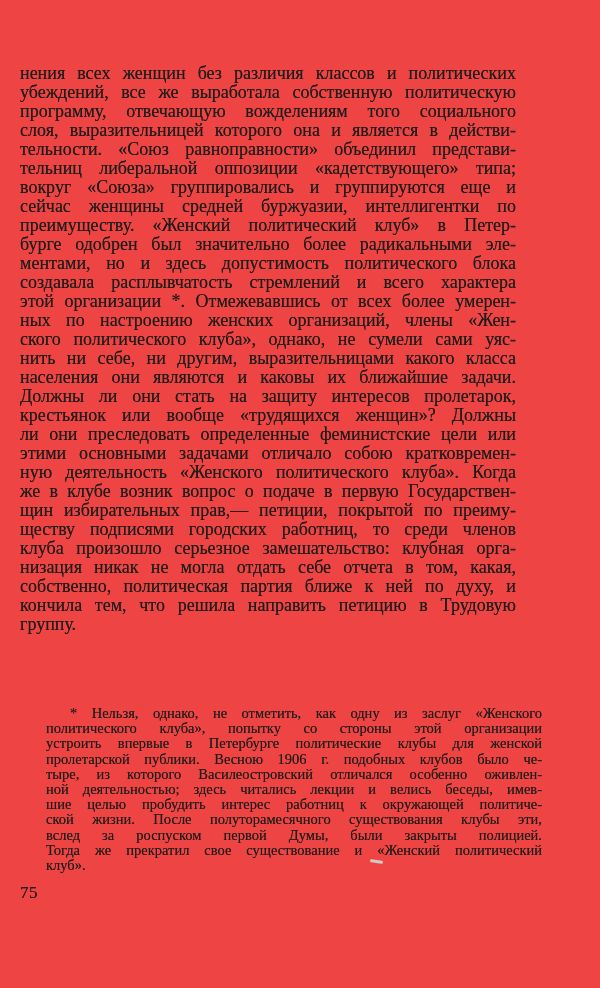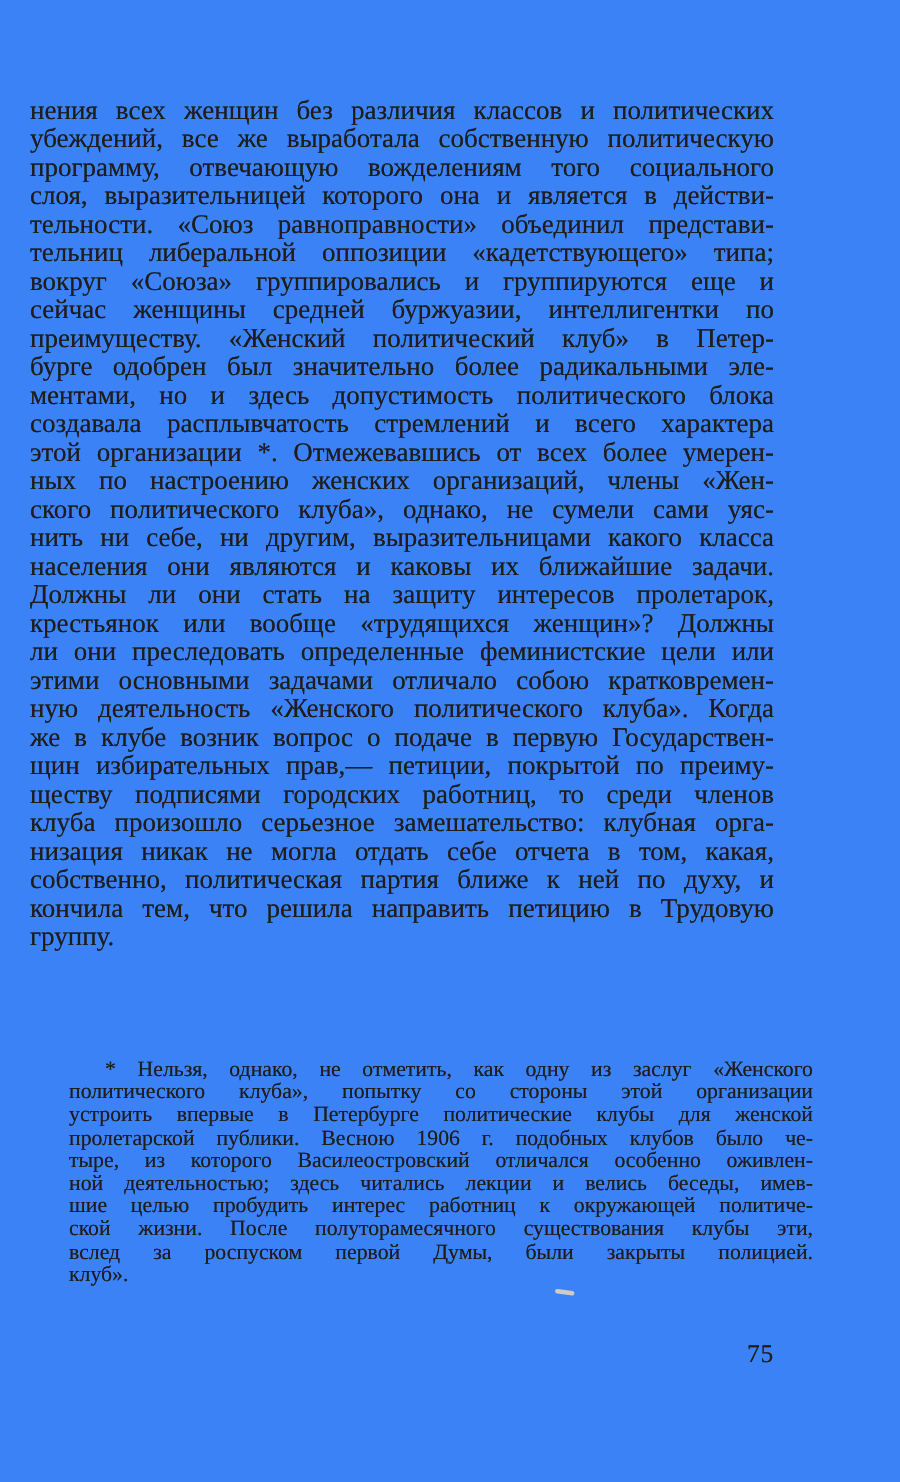--- a/index.html
+++ b/index.html
@@ -4,21 +4,21 @@
 <style>
   html, body {
     margin: 0;
     padding: 0;
     background: #ffffff;
   }
   .page {
     position: relative;
     width: 600px;
     height: 988px;
-    background: #3b82f6;
+    background: #ef4444;
     font-family: "Liberation Serif", serif;
     color: #1e1d1b;
     overflow: hidden;
   }
   .main-text {
     position: absolute;
     left: 20px;
     top: 64px;
     width: 496px;
     font-size: 18px;
@@ -45,25 +45,24 @@
     -moz-text-align-last: left;
   }
   .footnote .line:first-child {
     text-indent: 24px;
   }
   .page-number {
     position: absolute;
     left: 20px;
     top: 883px;
     width: 496px;
-    text-align: right;
+    text-align: left;
     font-size: 17px;
     letter-spacing: 0.5px;
     text-shadow: 0 0 0.3px rgba(30,29,27,0.7);
-    margin-top: 10px;
   }
   .speck {
     position: absolute;
     left: 370px;
     top: 860px;
     width: 13px;
     height: 3px;
     background: #cfccc6;
     border-radius: 2px;
     transform: rotate(8deg);
@@ -110,20 +109,21 @@
   <div class="footnote">
       <div class="line">* Нельзя, однако, не отметить, как одну из заслуг «Женского</div>
       <div class="line">политического клуба», попытку со стороны этой организации</div>
       <div class="line">устроить впервые в Петербурге политические клубы для женской</div>
       <div class="line">пролетарской публики. Весною 1906 г. подобных клубов было че-</div>
       <div class="line">тыре, из которого Василеостровский отличался особенно оживлен-</div>
       <div class="line">ной деятельностью; здесь читались лекции и велись беседы, имев-</div>
       <div class="line">шие целью пробудить интерес работниц к окружающей политиче-</div>
       <div class="line">ской жизни. После полуторамесячного существования клубы эти,</div>
       <div class="line">вслед за роспуском первой Думы, были закрыты полицией.</div>
+      <div class="line">Тогда же прекратил свое существование и «Женский политический</div>
       <div class="line last">клуб».</div>
     </div>
 
   <div class="page-number">75</div>
 
   <div class="speck"></div>
 
 </div>
 
 </body></html>

